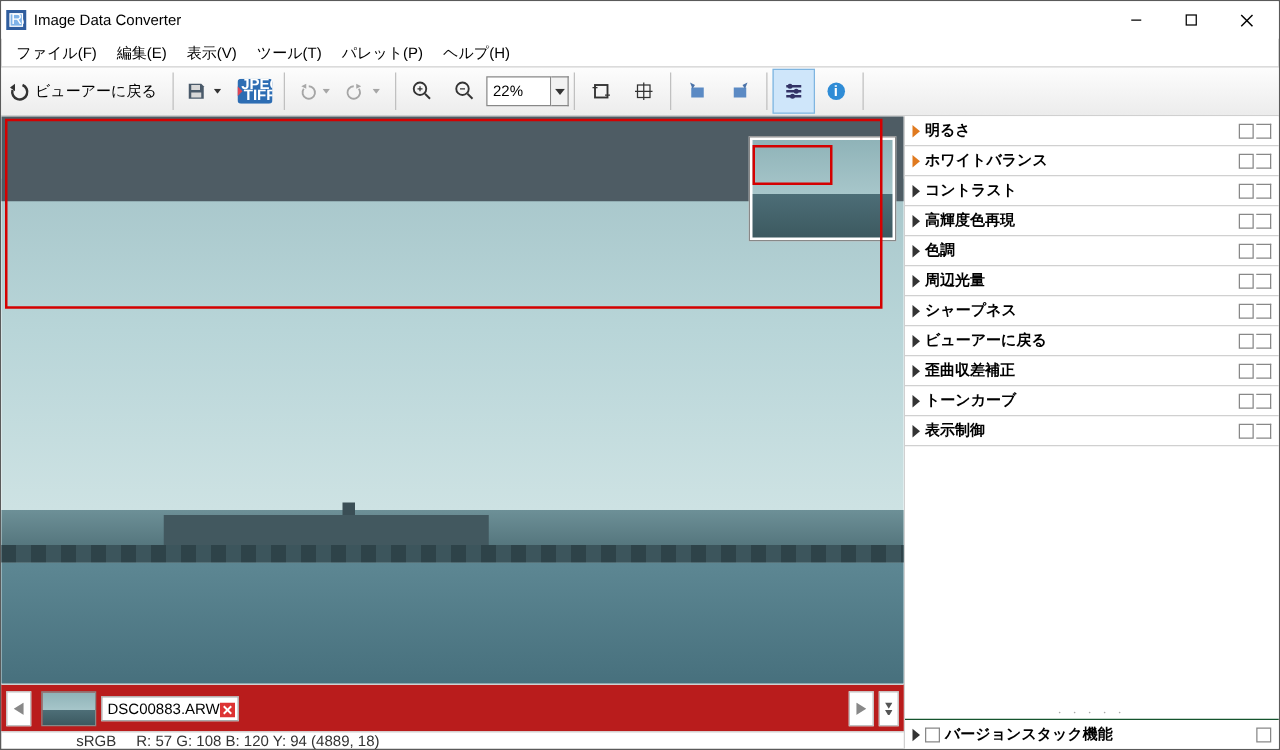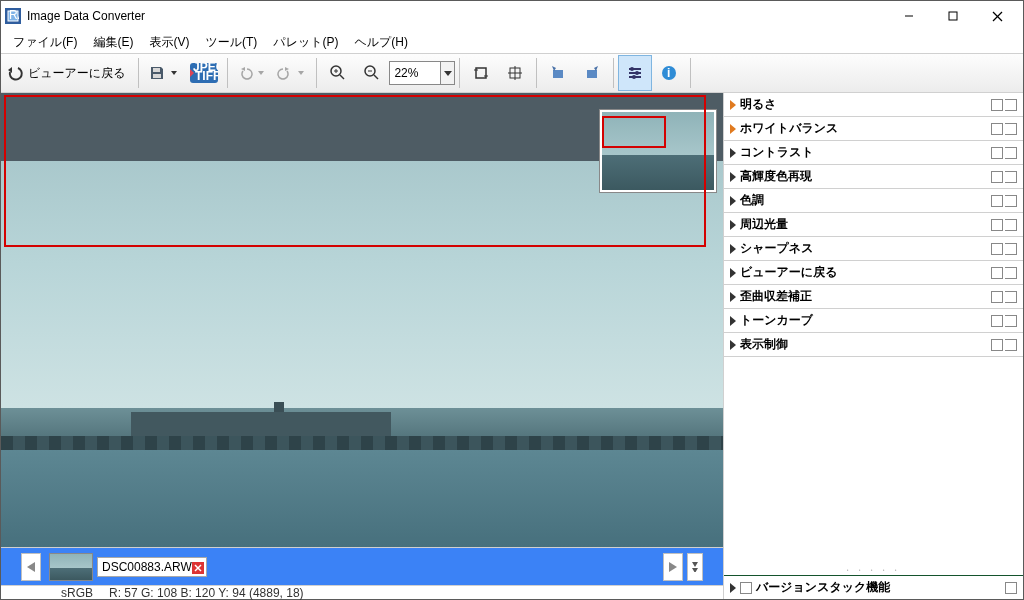--- a/index.html
+++ b/index.html
@@ -29,21 +29,21 @@
 .image-area { position:absolute; left:0; top:50px; right:0; bottom:0; background: linear-gradient(#a7c6ca 0%, #b8d5d8 30%, #cde2e3 65%, #d9eef1 100%);}
 .horizon { position:absolute; left:0; right:0; bottom:24%; height:42px; background: linear-gradient(#6d9097, #4a6a72);}
 .dock { position:absolute; left:0; right:0; bottom:24%; height:20px;}
 .dock::before{content:"";position:absolute;left:0;right:0;bottom:0;height:14px;background:repeating-linear-gradient(90deg,#2e4349 0 12px,#3c555c 12px 24px);}
 .pier{position:absolute;left:130px;bottom:14px;width:260px;height:24px;background:#42585f;}
 .pier::after{content:"";position:absolute;left:55%;top:-10px;width:10px;height:10px;background:#3a4e55;}
 .sea{position:absolute;left:0;right:0;bottom:0;height:24%;background:linear-gradient(#5d8793,#47707d);}
 .thumb { position:absolute; top:16px; right:6px; width:118px; height:84px; background:#fff; border:1px solid #888;}
 .thumb-inner{position:absolute; inset:2px; background:linear-gradient(#8fb3b8 0%, #a7c6ca 55%, #4d6e77 55%, #3c5960 100%);}
 .thumb-mark{position:absolute; left:2px; top:6px; width:64px; height:32px; border:2px solid #d40000;}
-.film { height: 38px; display:flex; align-items:center; border-top:1px solid #d0d0d0; padding:0 20px; gap:4px; background:#3b82f6;}
+.film { height: 38px; display:flex; align-items:center; border-top:1px solid #d0d0d0; padding:0 4px; gap:4px; background:#b91c1c;}
 .film-arrow{width:20px;height:28px;border:1px solid #c0c0c0;display:flex;align-items:center;justify-content:center;background:#fff;}
 .film-thumb{width:44px;height:28px;border:1px solid #888;background:linear-gradient(#8fb3b8 0%, #a7c6ca 55%, #4d6e77 55%, #3c5960 100%);margin-left:4px;}
 .film-name{border:1px solid #a8a8a8;padding:2px 4px;background:#fff;min-width:110px;position:relative;}
 .film-close{position:absolute;right:2px;bottom:2px;}
 .statusbar{height:14px;border-top:1px solid #d0d0d0;display:flex;align-items:center;font-size:11px;color:#333;padding-left:60px;gap:16px;}
 .side { width: 300px; border-left:1px solid #d0d0d0; display:flex; flex-direction:column; background:#fff;}
 .panel-row{height:24px;border-bottom:1px solid #d0d0d0;display:flex;align-items:center;padding:0 6px;gap:4px;font-weight:bold;}
 .tri{width:0;height:0;border-top:5px solid transparent;border-bottom:5px solid transparent;border-left:6px solid #333;}
 .tri.orange{border-left-color:#e07a1f;}
 .panel-icons{margin-left:auto;display:flex;gap:2px;}

